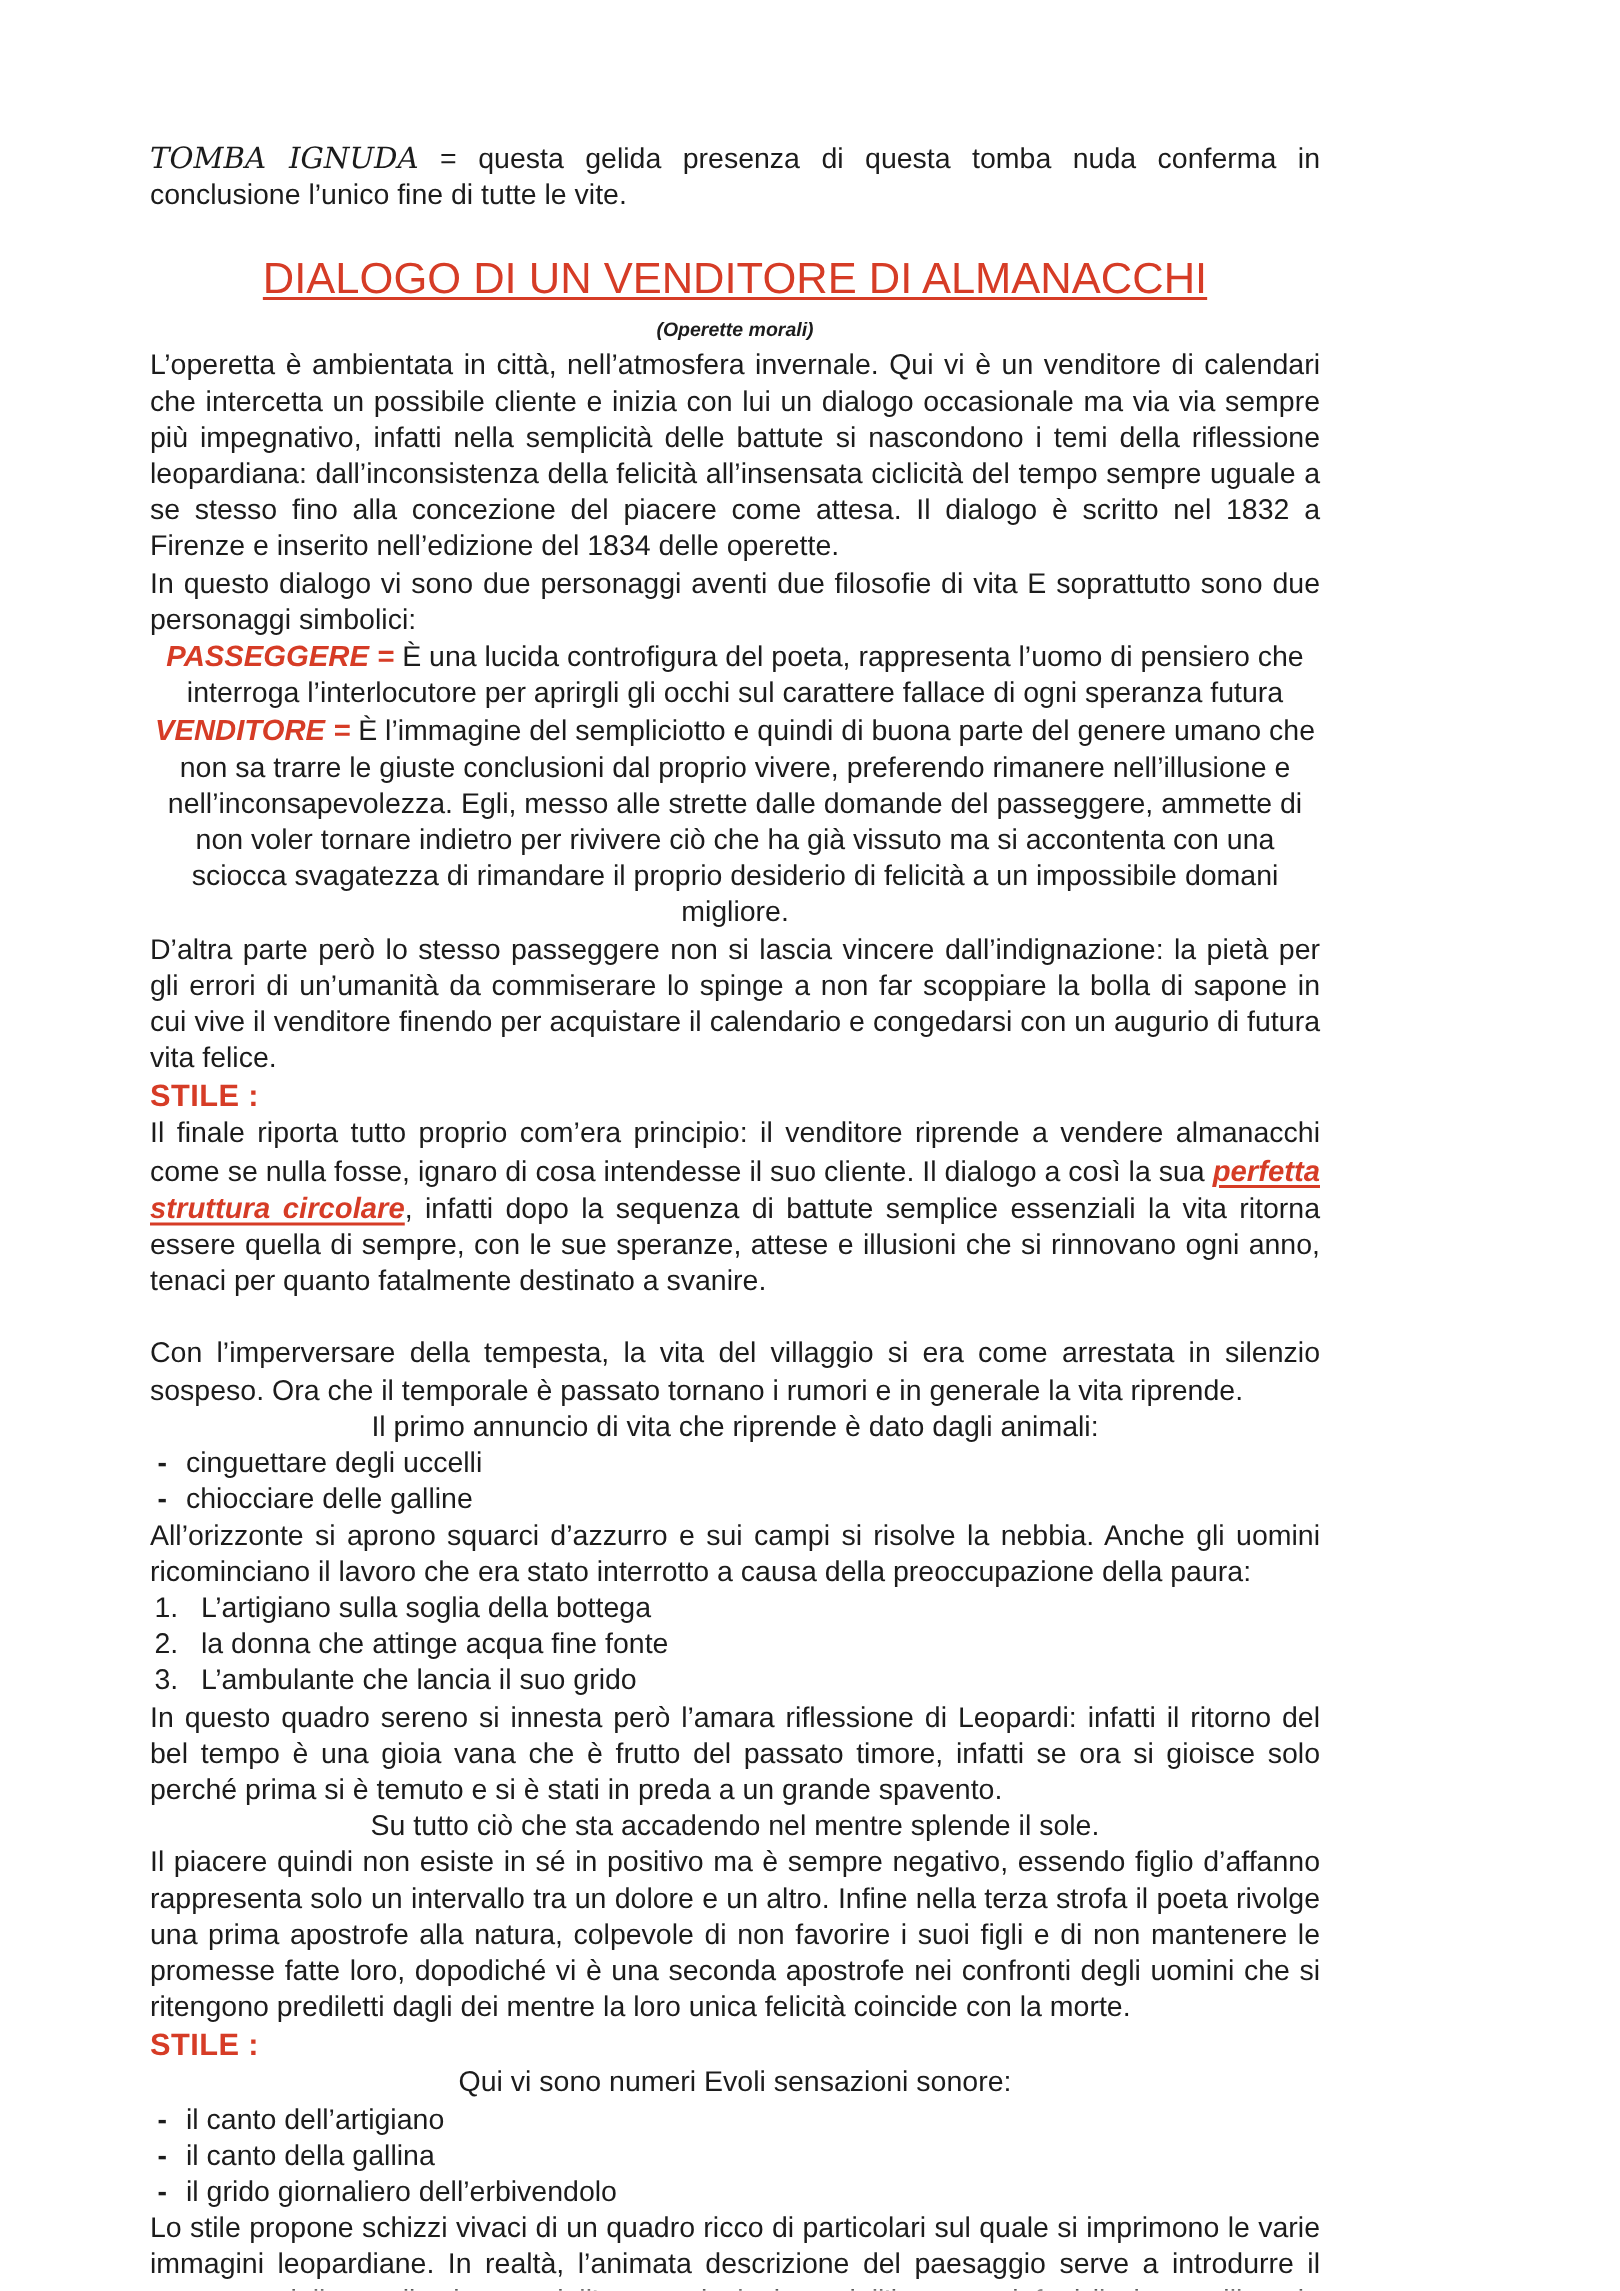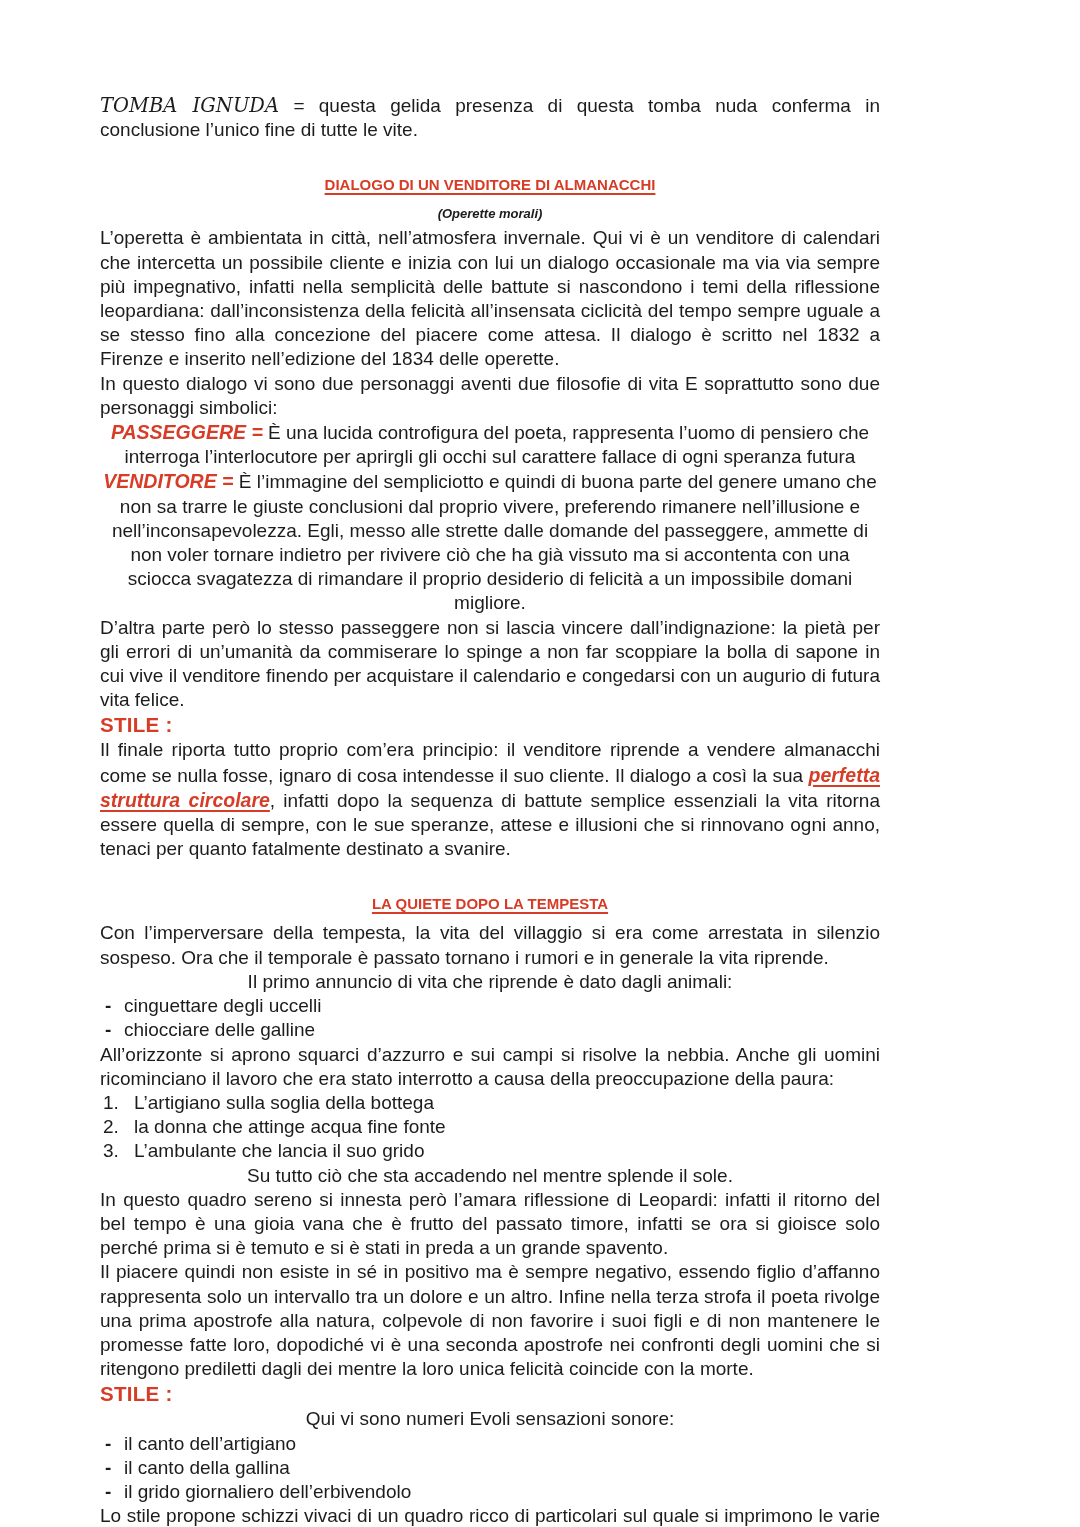--- a/index.html
+++ b/index.html
@@ -26,22 +26,22 @@
     margin:0;
   }
   .par.left{text-align:center;}
   .heading{
     text-align:center;
     margin:4px 0 2px 0;
     line-height:30px;
   }
   .heading .htext{
     color:var(--accent);
-    font-weight:bold;
-    font-size:15px;
+    font-weight:normal;
+    font-size:29px;
     text-decoration:underline;
     text-decoration-thickness:2px;
     text-underline-offset:3px;
   }
   .subheading{
     text-align:center;
     font-weight:bold;
     font-style:italic;
     font-size:13px;
     line-height:24px;
@@ -101,21 +101,20 @@
     <div class="heading"><span class="htext">DIALOGO DI UN VENDITORE DI ALMANACCHI</span></div>
     <div class="subheading">(Operette morali)</div>
     <div class="par"><span class="run-plain">L’operetta è ambientata in città, nell’atmosfera invernale. Qui vi è un venditore di calendari che intercetta un possibile cliente e inizia con lui un dialogo occasionale ma via via sempre più impegnativo, infatti nella semplicità delle battute si nascondono i temi della riflessione leopardiana: dall’inconsistenza della felicità all’insensata ciclicità del tempo sempre uguale a se stesso fino alla concezione del piacere come attesa. Il dialogo è scritto nel 1832 a Firenze e inserito nell’edizione del 1834 delle operette.</span></div>
     <div class="par"><span class="run-plain">In questo dialogo vi sono due personaggi aventi due filosofie di vita E soprattutto sono due personaggi simbolici:</span></div>
     <div class="par left"><span class="run-redbi">PASSEGGERE =</span><span class="run-plain"> È una lucida controfigura del poeta, rappresenta l’uomo di pensiero che interroga l’interlocutore per aprirgli gli occhi sul carattere fallace di ogni speranza futura</span></div>
     <div class="par left"><span class="run-redbi">VENDITORE =</span><span class="run-plain"> È l’immagine del sempliciotto e quindi di buona parte del genere umano che non sa trarre le giuste conclusioni dal proprio vivere, preferendo rimanere nell’illusione e nell’inconsapevolezza. Egli, messo alle strette dalle domande del passeggere, ammette di non voler tornare indietro per rivivere ciò che ha già vissuto ma si accontenta con una sciocca svagatezza di rimandare il proprio desiderio di felicità a un impossibile domani migliore.</span></div>
     <div class="par"><span class="run-plain">D’altra parte però lo stesso passeggere non si lascia vincere dall’indignazione: la pietà per gli errori di un’umanità da commiserare lo spinge a non far scoppiare la bolla di sapone in cui vive il venditore finendo per acquistare il calendario e congedarsi con un augurio di futura vita felice.</span></div>
     <div class="stile-label">STILE :</div>
     <div class="par"><span class="run-plain">Il finale riporta tutto proprio com’era principio: il venditore riprende a vendere almanacchi come se nulla fosse, ignaro di cosa intendesse il suo cliente. Il dialogo a così la sua </span><span class="run-redbiu">perfetta struttura circolare</span><span class="run-plain">, infatti dopo la sequenza di battute semplice essenziali la vita ritorna essere quella di sempre, con le sue speranze, attese e illusioni che si rinnovano ogni anno, tenaci per quanto fatalmente destinato a svanire.</span></div>
     <div class="gap"></div>
-    <div class="heading"><span class="htext">LA QUIETE DOPO LA TEMPESTA</span></div>
     <div class="par"><span class="run-plain">Con l’imperversare della tempesta, la vita del villaggio si era come arrestata in silenzio sospeso. Ora che il temporale è passato tornano i rumori e in generale la vita riprende.</span></div>
     <div class="par left"><span class="run-plain">Il primo annuncio di vita che riprende è dato dagli animali:</span></div>
     <div class="list-item">
       <span class="marker-dash">-</span>
       <span>cinguettare degli uccelli</span>
     </div>
     <div class="list-item">
       <span class="marker-dash">-</span>
       <span>chiocciare delle galline</span>
     </div>
@@ -125,22 +124,22 @@
       <span>L’artigiano sulla soglia della bottega</span>
     </div>
     <div class="list-item">
       <span class="marker-num">2.</span>
       <span>la donna che attinge acqua fine fonte</span>
     </div>
     <div class="list-item">
       <span class="marker-num">3.</span>
       <span>L’ambulante che lancia il suo grido</span>
     </div>
+    <div class="par"><span class="run-plain">In questo quadro sereno si innesta però l’amara riflessione di Leopardi: infatti il ritorno del bel tempo è una gioia vana che è frutto del passato timore, infatti se ora si gioisce solo perché prima si è temuto e si è stati in preda a un grande spavento.</span></div>
     <div class="par left"><span class="run-plain">Su tutto ciò che sta accadendo nel mentre splende il sole.</span></div>
-    <div class="par"><span class="run-plain">In questo quadro sereno si innesta però l’amara riflessione di Leopardi: infatti il ritorno del bel tempo è una gioia vana che è frutto del passato timore, infatti se ora si gioisce solo perché prima si è temuto e si è stati in preda a un grande spavento.</span></div>
     <div class="par"><span class="run-plain">Il piacere quindi non esiste in sé in positivo ma è sempre negativo, essendo figlio d’affanno rappresenta solo un intervallo tra un dolore e un altro. Infine nella terza strofa il poeta rivolge una prima apostrofe alla natura, colpevole di non favorire i suoi figli e di non mantenere le promesse fatte loro, dopodiché vi è una seconda apostrofe nei confronti degli uomini che si ritengono prediletti dagli dei mentre la loro unica felicità coincide con la morte.</span></div>
     <div class="stile-label">STILE :</div>
     <div class="par left"><span class="run-plain">Qui vi sono numeri Evoli sensazioni sonore:</span></div>
     <div class="list-item">
       <span class="marker-dash">-</span>
       <span>il canto dell’artigiano</span>
     </div>
     <div class="list-item">
       <span class="marker-dash">-</span>
       <span>il canto della gallina</span>

